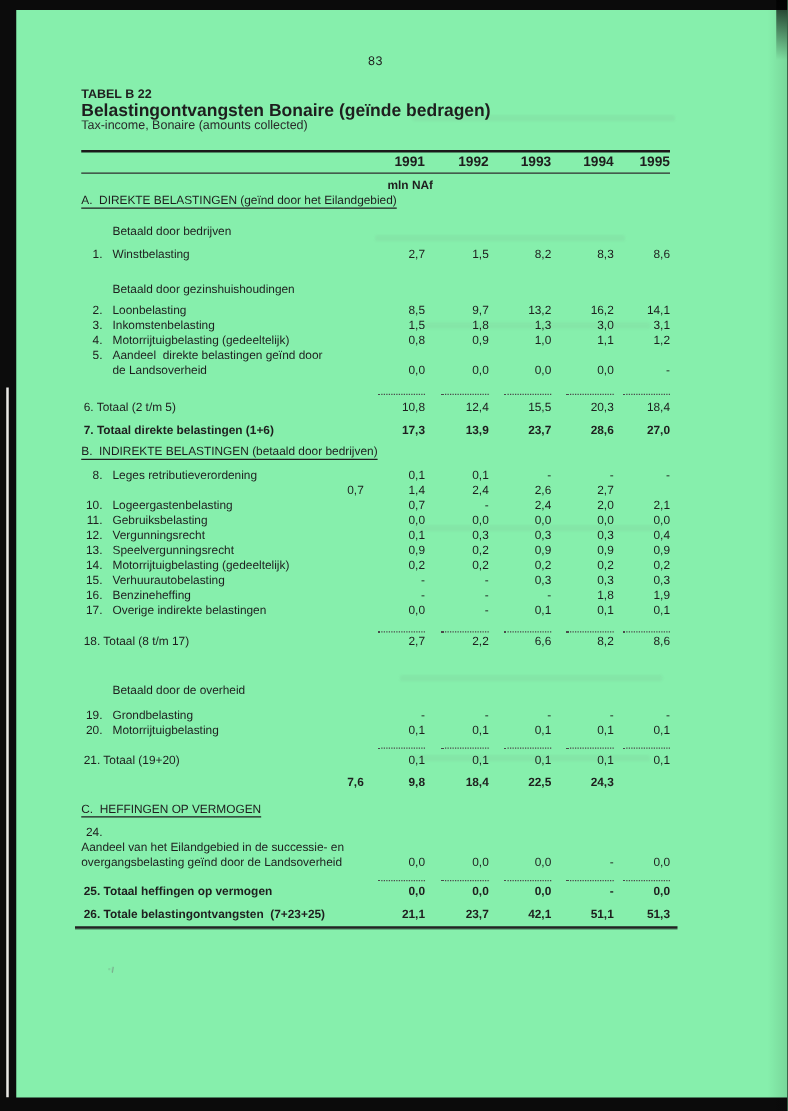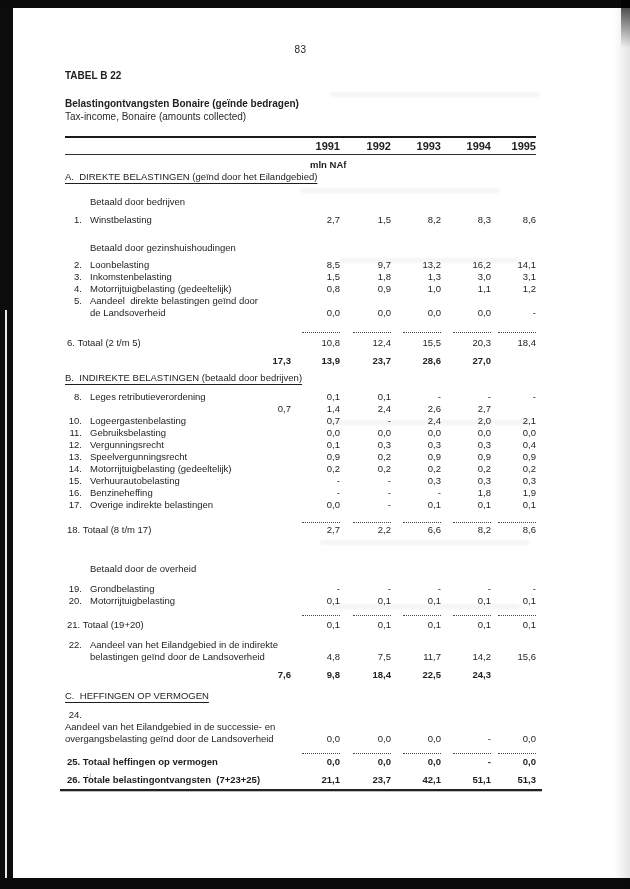--- a/index.html
+++ b/index.html
@@ -1,39 +1,39 @@
 <!DOCTYPE html>
 <html><head>
 <meta charset="utf-8">
 <style>
   html,body{margin:0;padding:0;background:#000;}
   .page{
     position:relative;
     width:630px;height:889px;
-    background:#ffffff;
+    background:#86efac;
     overflow:hidden;
     font-family:"Liberation Sans","DejaVu Sans",sans-serif;
     color:#1e1e1e;
   }
   
   .edge-top{position:absolute;left:0;top:0;width:630px;height:8px;background:#0b0b0b;}
   .edge-bottom{position:absolute;left:0;top:878px;width:630px;height:11px;background:#0b0b0b;}
   .edge-left{position:absolute;left:0;top:0;width:13px;height:889px;background:#0c0c0c;}
   .edge-left-line{position:absolute;left:5px;top:310px;width:2px;height:568px;background:#e9e9e5;}
   .edge-right-smudge{position:absolute;right:0;top:0;width:9px;height:48px;
     background:linear-gradient(to bottom,rgba(0,0,0,.8),rgba(0,0,0,0));}
   .page-shade{position:absolute;right:0;top:0;bottom:0;width:16px;
     background:linear-gradient(to right,rgba(0,0,0,0),rgba(0,0,0,.10));}
   
   .bleed{position:absolute;background:rgba(110,110,110,.07);height:5px;filter:blur(1px);border-radius:2px;}
 
   .content{position:absolute;left:65px;top:0;width:471px;}
   .pagenum{margin-top:44px;text-align:center;font-size:10px;line-height:12px;letter-spacing:.5px;}
   .tableid{margin-top:14px;font-weight:bold;font-size:10px;line-height:12px;}
-  .title-nl{margin-top:16px;font-weight:bold;font-size:10px;line-height:12px;}
+  .title-nl{margin-top:0;font-weight:bold;font-size:14px;line-height:12px;}
   .title-en{margin-top:1px;font-size:10px;line-height:12px;color:#2a2a2a;}
 
   .rule-thick{margin-top:13px;border-top:2.5px solid #1a1a1a;}
   .rule-thin{margin-top:2px;border-top:1px solid #2e2e2e;}
   .rule-bottom{margin-top:3px;margin-left:-5px;width:482px;border-top:2px solid #222;
     box-shadow:0 1px 0 rgba(0,0,0,.25);}
 
   .grid{display:grid;grid-template-columns:226px 49px 51px 50px 50px 45px;align-items:end;}
   .cell{text-align:right;font-size:9.5px;line-height:12px;}
   .lblcell{text-align:left;font-size:9.5px;line-height:12px;white-space:pre-wrap;}
@@ -155,20 +155,21 @@
         </div>
         <div class="row total" style="margin-top: 7px;">
           <div class="lblcell">6. Totaal (2 t/m 5)</div>
           <div class="cell">10,8</div>
           <div class="cell">12,4</div>
           <div class="cell">15,5</div>
           <div class="cell">20,3</div>
           <div class="cell">18,4</div>
         </div>
         <div class="row total-bold" style="margin-top: 6px;">
+          <div class="lblcell">7. Totaal direkte belastingen (1+6)</div>
           <div class="cell">17,3</div>
           <div class="cell">13,9</div>
           <div class="cell">23,7</div>
           <div class="cell">28,6</div>
           <div class="cell">27,0</div>
         </div>
         <div class="row section" style="margin-top: 5px;">
           <div class="lblcell">B.  INDIREKTE BELASTINGEN (betaald door bedrijven)</div>
         </div>
         <div class="row item" style="margin-top: 7px;">
@@ -294,29 +295,20 @@
           <div class="cell"><span></span></div>
         </div>
         <div class="row total" style="margin-top: 6px;">
           <div class="lblcell">21. Totaal (19+20)</div>
           <div class="cell">0,1</div>
           <div class="cell">0,1</div>
           <div class="cell">0,1</div>
           <div class="cell">0,1</div>
           <div class="cell">0,1</div>
         </div>
-        <div class="row item" style="margin-top: 8px;">
-          <div class="lblcell"><span class="num">22.</span><span class="lbl">Aandeel van het Eilandgebied in de indirekte
-belastingen geïnd door de Landsoverheid</span></div>
-          <div class="cell">4,8</div>
-          <div class="cell">7,5</div>
-          <div class="cell">11,7</div>
-          <div class="cell">14,2</div>
-          <div class="cell">15,6</div>
-        </div>
         <div class="row total-bold" style="margin-top: 6px;">
           <div class="cell">7,6</div>
           <div class="cell">9,8</div>
           <div class="cell">18,4</div>
           <div class="cell">22,5</div>
           <div class="cell">24,3</div>
         </div>
         <div class="row section" style="margin-top: 9px;">
           <div class="lblcell">C.  HEFFINGEN OP VERMOGEN</div>
         </div>

